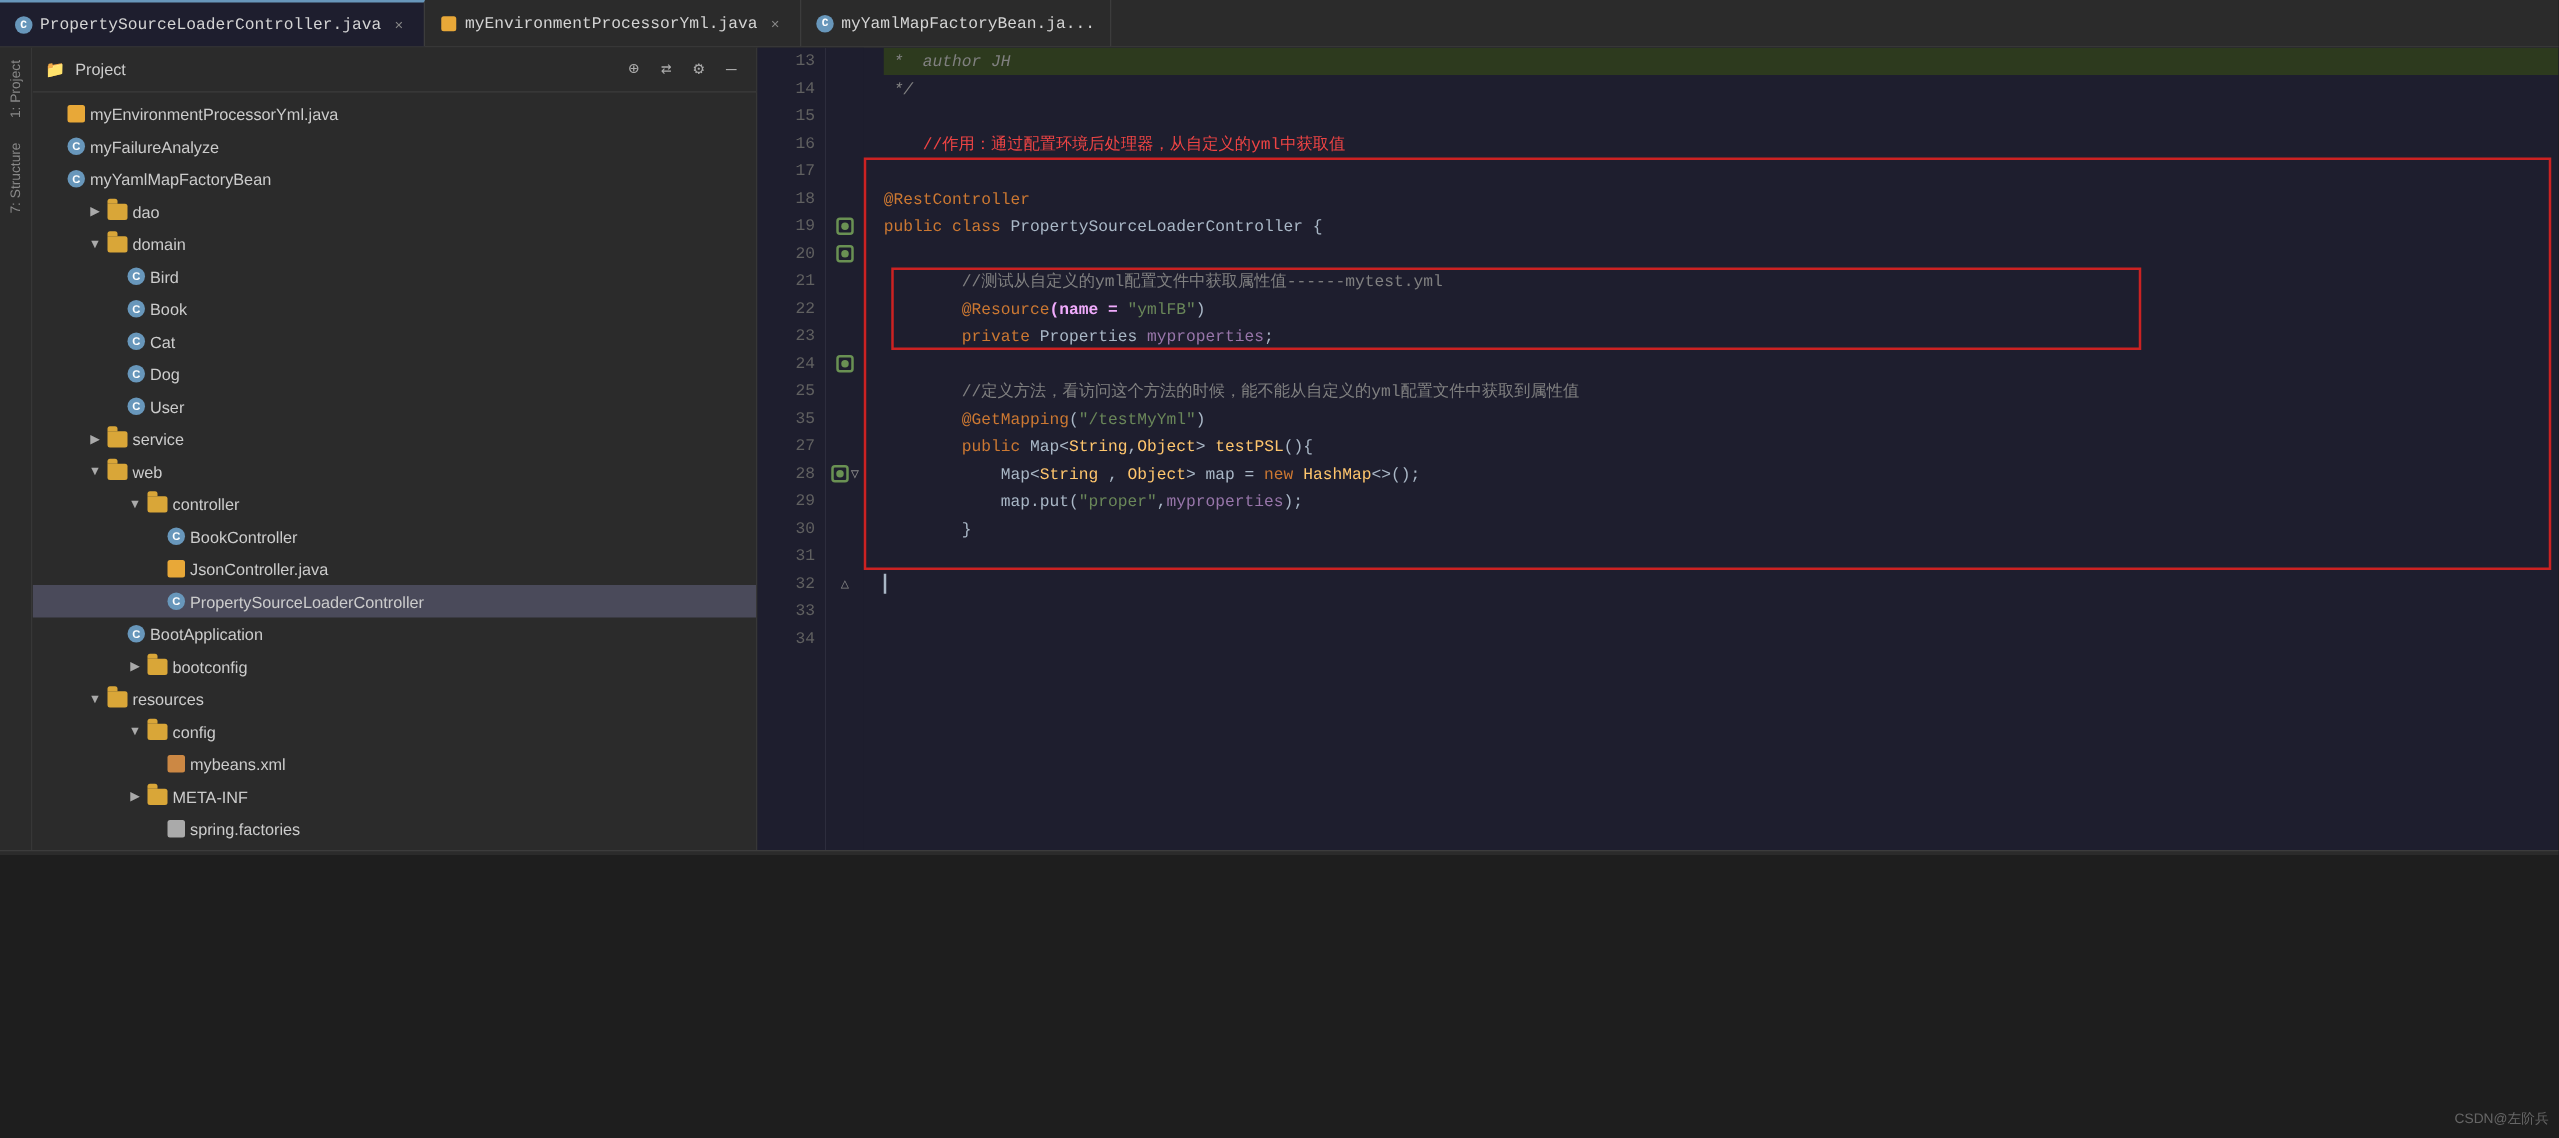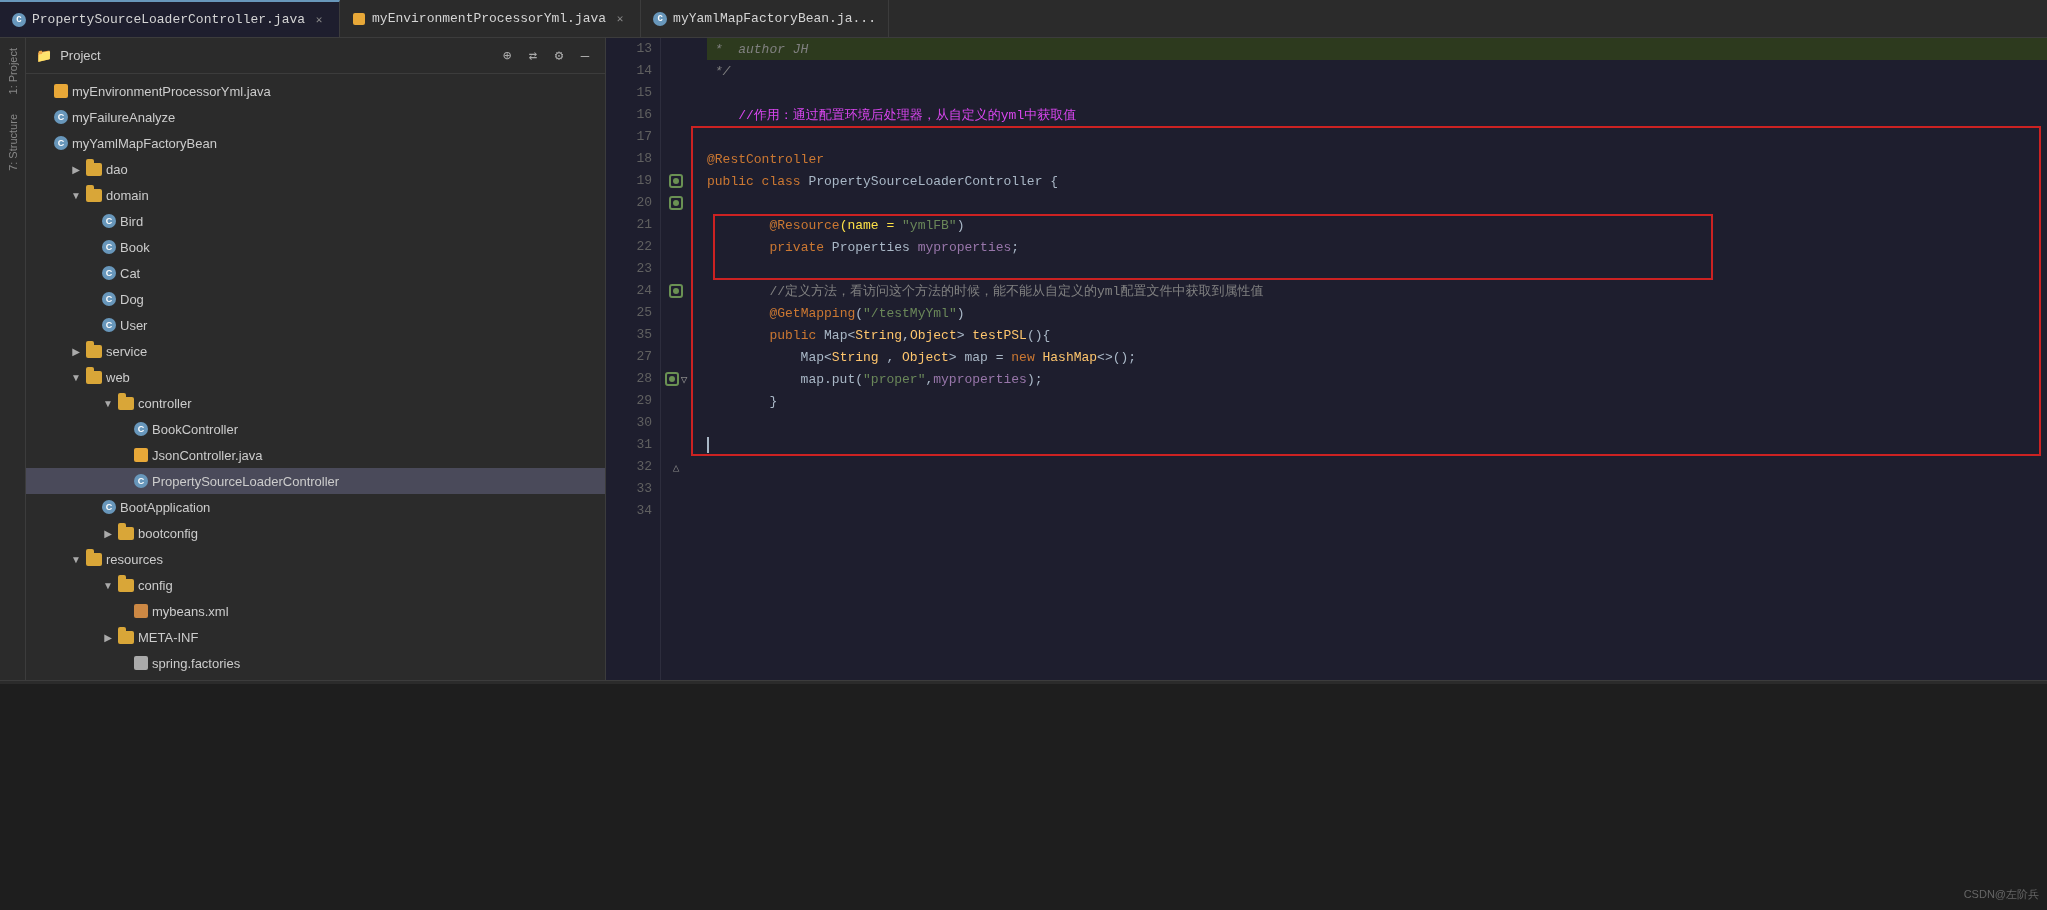--- a/index.html
+++ b/index.html
@@ -630,32 +630,35 @@
           <div style="position:absolute; top:176px; left:22px; width:1000px; height:66px; border:2px solid #cc2222; pointer-events:none; z-index:6;"></div>
 
           <div class="code-line highlighted-green">
             <span class="comment"> *  author JH</span>
           </div>
           <div class="code-line">
             <span class="comment"> */</span>
           </div>
           <div class="code-line"></div>
           <div class="code-line">
-            <span style="color:#d946ef;">    //作用：通过配置环境后处理器，从自定义的yml中获取值</span>
+            <span style="color:#ef4444;">    //作用：通过配置环境后处理器，从自定义的yml中获取值</span>
           </div>
           <div class="code-line"></div>
           <div class="code-line">
             <span class="kw-annotation">@RestController</span>
           </div>
           <div class="code-line">
             <span class="kw-public">public </span><span class="kw-class">class </span><span style="color:#a9b7c6;">PropertySourceLoaderController </span><span style="color:#a9b7c6;">{</span>
           </div>
           <div class="code-line"></div>
           <div class="code-line">
-            <span style="color:#a9b7c6;">        </span><span class="kw-annotation">@Resource</span><span style="color:#fde047;">(name = </span><span class="string-lit">"ymlFB"</span><span style="color:#a9b7c6;">)</span>
+            <span style="color:#808080;">        //测试从自定义的yml配置文件中获取属性值------mytest.yml</span>
+          </div>
+          <div class="code-line">
+            <span style="color:#a9b7c6;">        </span><span class="kw-annotation">@Resource</span><span style="color:#f0abfc;font-weight:bold;">(name = </span><span class="string-lit">"ymlFB"</span><span style="color:#a9b7c6;">)</span>
           </div>
           <div class="code-line">
             <span style="color:#a9b7c6;">        </span><span class="kw-private">private </span><span style="color:#a9b7c6;">Properties </span><span class="var-name">myproperties</span><span style="color:#a9b7c6;">;</span>
           </div>
           <div class="code-line"></div>
           <div class="code-line">
             <span style="color:#808080;">        //定义方法，看访问这个方法的时候，能不能从自定义的yml配置文件中获取到属性值</span>
           </div>
           <div class="code-line">
             <span style="color:#a9b7c6;">        </span><span class="kw-annotation">@GetMapping</span><span style="color:#a9b7c6;">(</span><span class="string-lit">"/testMyYml"</span><span style="color:#a9b7c6;">)</span>

